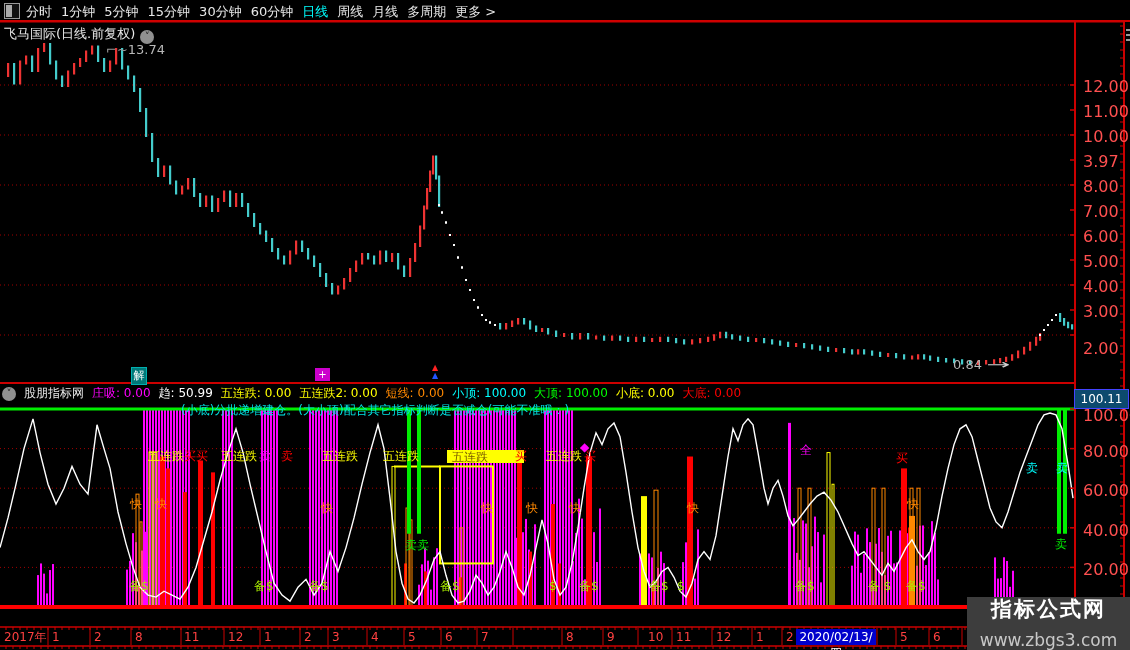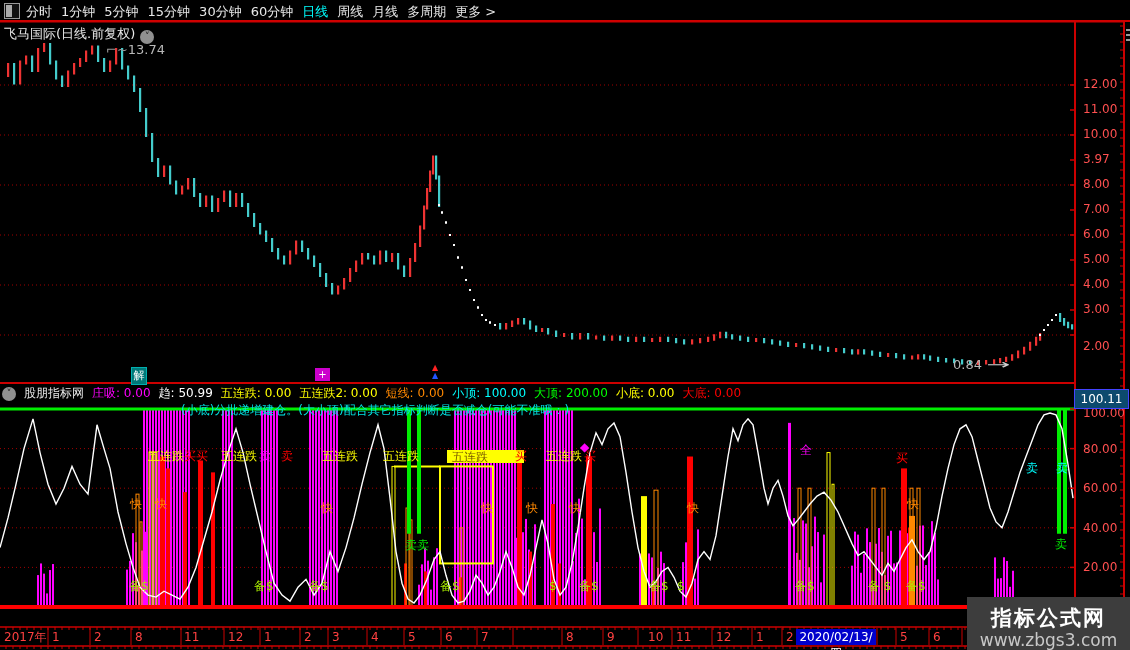--- a/index.html
+++ b/index.html
@@ -13,35 +13,35 @@
   .menu-left .mi.active{color:#00ffff;}
   .menu-right{right:0;top:0;height:20px;display:flex;align-items:stretch;}
   .menu-right .mb{color:#f0f0f0;font-size:13px;line-height:20px;padding:0 7px;border-left:2px solid #d00000;white-space:nowrap;cursor:default;}
   .lefticon{left:4px;top:3px;width:14px;height:14px;border:1px solid #999;background:#111;}
   .lefticon i{position:absolute;left:1px;top:1px;width:6px;height:12px;background:#aaa;display:block;}
   
   .chart-title{color:#e8e8e8;font-size:13px;}
   .chev{display:inline-block;width:14px;height:14px;border-radius:50%;background:#909090;color:#222;
         font-size:10px;line-height:14px;text-align:center;vertical-align:-2px;margin-left:5px;}
   .annot{color:#b8b8b8;font-size:13px;white-space:nowrap;}
-  .yl{color:#ff5050;font-size:12px;white-space:nowrap;}
+  .yl{color:#ff5050;font-size:16px;white-space:nowrap;}
   .ind-label{font-size:12px;white-space:nowrap;line-height:12px;}
   .hdr{left:2px;top:385px;display:flex;gap:8px;align-items:center;font-size:12px;white-space:nowrap;}
   .hdr .f{white-space:nowrap;}
   .valbox{right:1px;top:389px;width:53px;height:18px;background:#0c4a6e;border:1px solid #4444ff;
           color:#fff;font-size:12px;line-height:18px;text-align:center;}
   .datebox{top:629px;height:16px;background:#0000cc;color:#fff;font-size:12px;line-height:16px;text-align:center;}
   .ax-label{color:#ff4040;font-size:12px;line-height:16px;top:629px;white-space:nowrap;}
   .marker-jie{left:131px;top:367px;width:14px;height:16px;background:#007878;border:1px solid #00b0b0;
               color:#fff;font-size:11px;line-height:16px;text-align:center;}
   .marker-plus{left:315px;top:368px;width:15px;height:13px;background:#cc00cc;color:#fff;
                font-size:10px;line-height:13px;text-align:center;}
   .marker-arrows{left:429px;top:364px;width:12px;text-align:center;font-size:8px;line-height:8px;}
   .watermark{left:967px;top:597px;width:163px;height:53px;background:#3d3d3d;z-index:30;
-             display:flex;flex-direction:column;justify-content:flex-end;align-items:center;}
+             display:flex;flex-direction:column;justify-content:space-between;align-items:center;}
   .watermark .w1{color:#fff;font-size:21px;font-weight:bold;letter-spacing:2px;line-height:24px;}
   .watermark .w2{color:#c8c8c8;font-size:17px;line-height:20px;}
   .tip{color:#00e5e5;font-size:12px;white-space:nowrap;}
   .grey-dash{width:4px;height:2px;background:#9a9a9a;left:1126px;}
 </style>
 </head>
 <body>
 
 <div class="screen">
 
@@ -968,21 +968,21 @@
   <div class="hdr abs" style="z-index:6;">
     <span class="chev" style="margin-left:0;">˅</span>
     <span style="color:#e8e8e8;">股朋指标网</span>
     <span id="hdr-fields" style="display:flex;gap:8px;">
         <span class="f" style="color: rgb(255, 0, 255);">庄吸: 0.00</span>
         <span class="f" style="color: rgb(255, 255, 255);">趋: 50.99</span>
         <span class="f" style="color: rgb(255, 255, 0);">五连跌: 0.00</span>
         <span class="f" style="color: rgb(255, 255, 0);">五连跌2: 0.00</span>
         <span class="f" style="color: rgb(255, 136, 0);">短线: 0.00</span>
         <span class="f" style="color: rgb(0, 255, 255);">小顶: 100.00</span>
-        <span class="f" style="color: rgb(0, 255, 0);">大顶: 200.00</span>
+        <span class="f" style="color: rgb(0, 255, 0);">大顶: 100.00</span>
         <span class="f" style="color: rgb(255, 255, 0);">小底: 0.00</span>
         <span class="f" style="color: rgb(255, 0, 0);">大底: 0.00</span>
       </span>
   </div>
 
   <div class="abs tip" style="left:181px;top:402px;z-index:6;">(小底)分批递增建仓。(大小顶)配合其它指标判断是否减仓(可能不准哦：)</div>
 
   <div class="abs valbox" style="z-index:7;">100.11</div>
 
   <div id="layer-labels" class="abs" style="left:0;top:0;z-index:5;">

